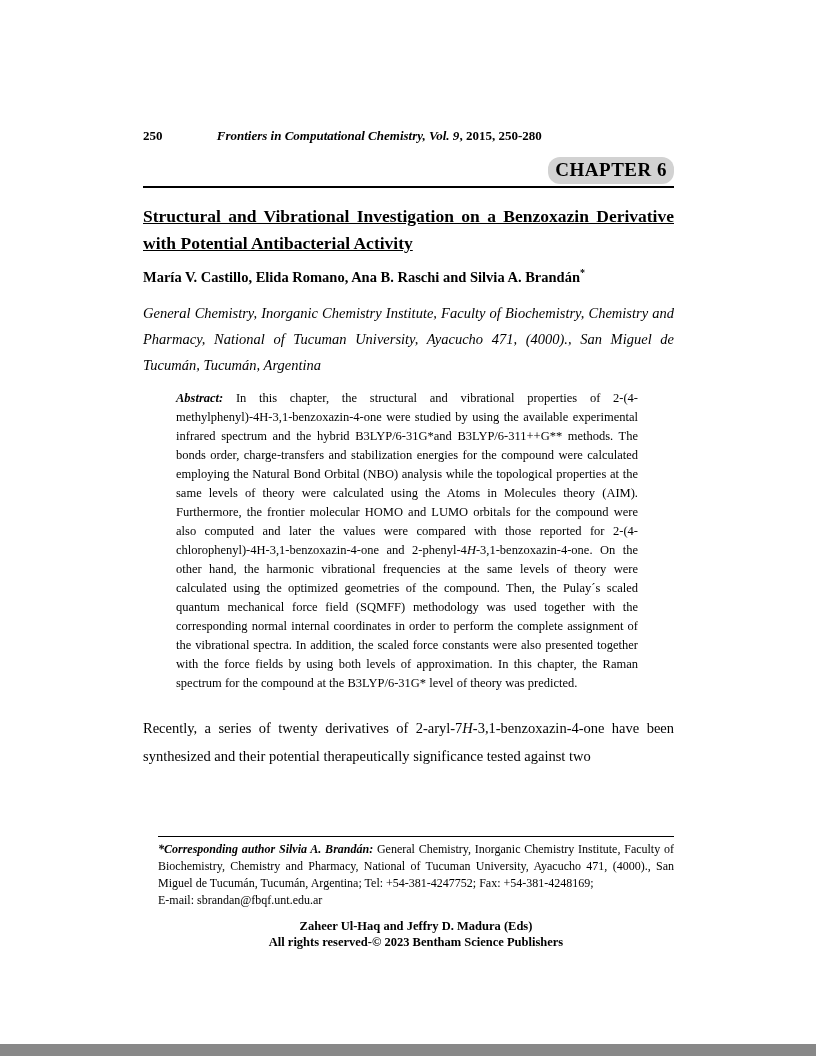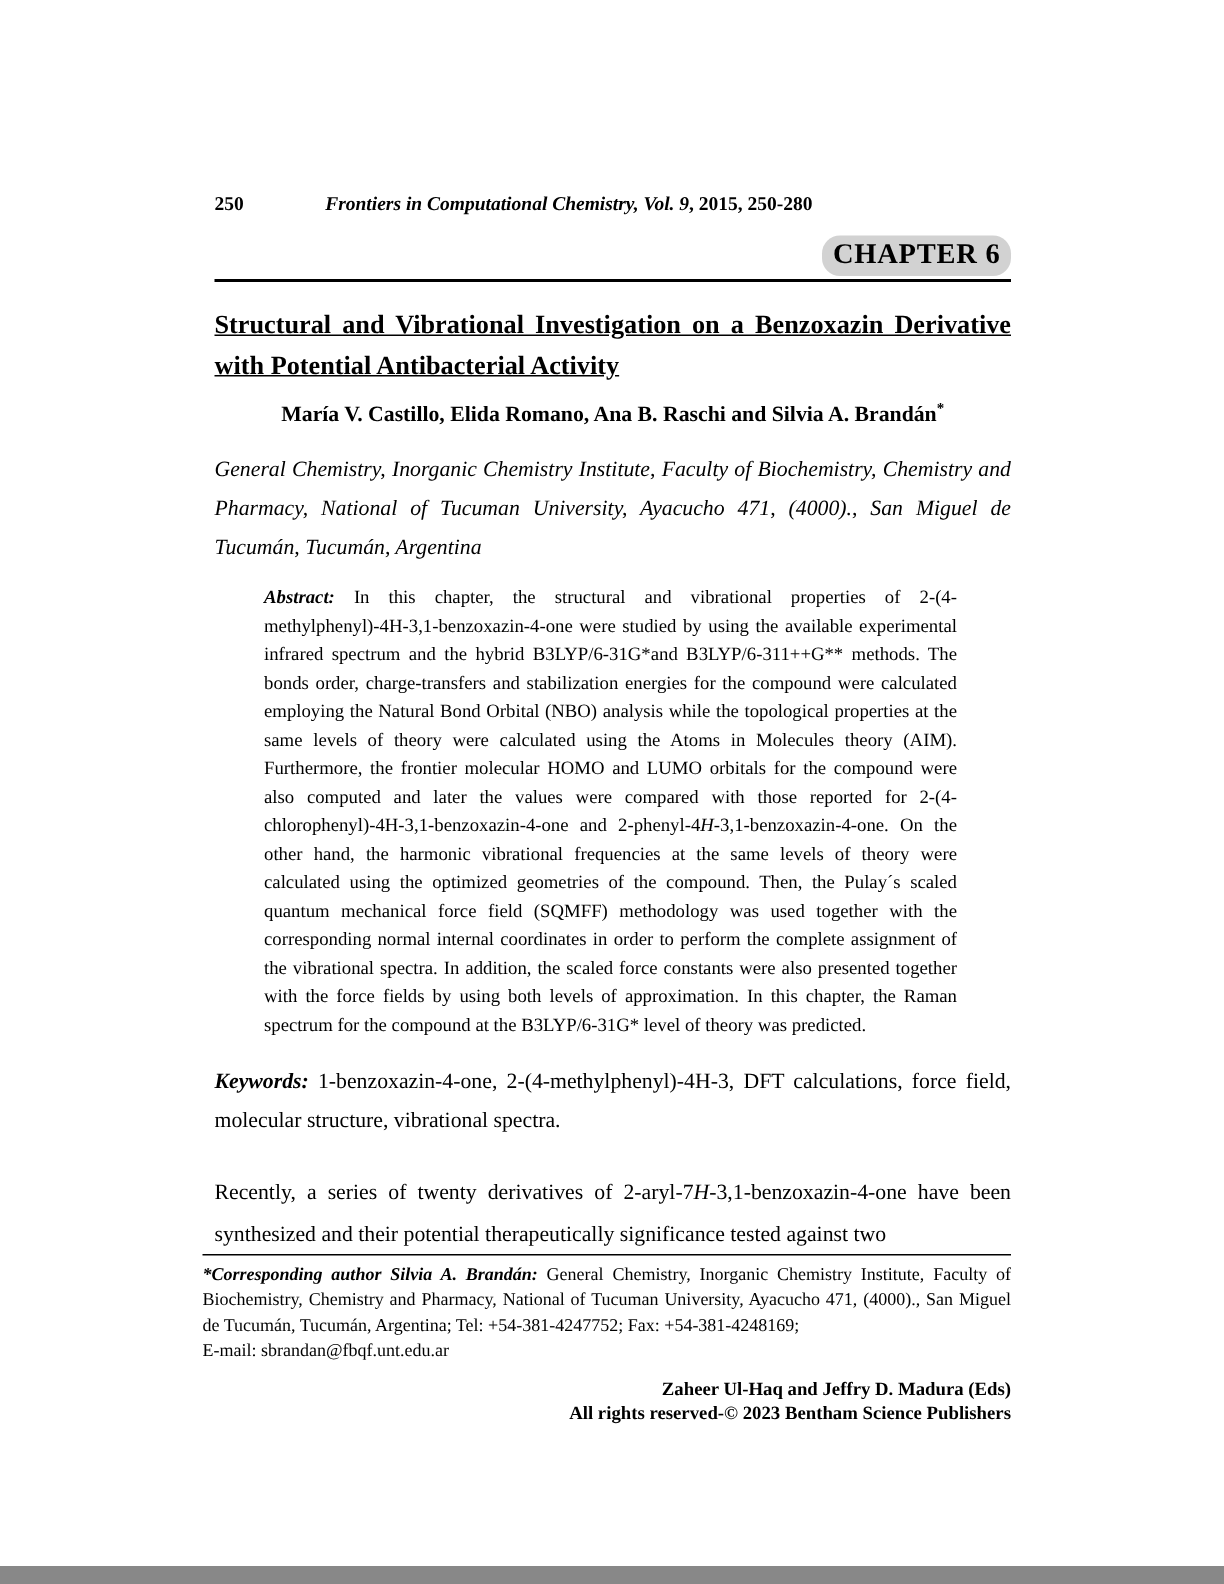--- a/index.html
+++ b/index.html
@@ -58,21 +58,20 @@
     font-weight: bold;
     line-height: 27px;
     text-align: justify;
     text-decoration: underline;
   }
   .authors {
     margin-top: 7px;
     font-size: 14.5px;
     font-weight: bold;
     line-height: 18px;
-    text-align: center;
   }
   .authors sup { font-size: 10px; }
   .affiliation {
     margin-top: 14px;
     font-size: 14.5px;
     font-style: italic;
     line-height: 26px;
     text-align: justify;
   }
   .abstract {
@@ -95,38 +94,38 @@
   }
   .body-para {
     margin-top: 21px;
     font-size: 14.5px;
     line-height: 28px;
     text-align: justify;
   }
 
   .bottom-block {
     position: absolute;
-    left: 135px;
+    left: 158px;
     right: 142px;
     top: 836px;
   }
   .foot-rule {
     border: none;
     border-top: 1px solid #000;
     margin: 0;
   }
   .footnote {
     margin-top: 4px;
     font-size: 12px;
     line-height: 17px;
     text-align: justify;
   }
   .editors-footer {
     margin-top: 9px;
-    text-align: right;
+    text-align: center;
     font-size: 12.5px;
     font-weight: bold;
     line-height: 16px;
   }
 </style>
 </head>
 <body>
 
 <div class="page">
   <div class="content">
@@ -142,21 +141,20 @@
     <hr class="head-rule">
 
     <div class="article-title">Structural and Vibrational Investigation on a Benzoxazin Derivative with Potential Antibacterial Activity</div>
 
     <div class="authors"><span>María V. Castillo, Elida Romano, Ana B. Raschi and Silvia A. Brandán</span><sup>*</sup></div>
 
     <div class="affiliation">General Chemistry, Inorganic Chemistry Institute, Faculty of Biochemistry, Chemistry and Pharmacy, National of Tucuman University, Ayacucho 471, (4000)., San Miguel de Tucumán, Tucumán, Argentina</div>
 
     <div class="abstract"><span class="bd">Abstract:</span><span><span> In this chapter, the structural and vibrational properties of 2-(4-methylphenyl)-4H-3,1-benzoxazin-4-one were studied by using the available experimental infrared spectrum and the hybrid B3LYP/6-31G*and B3LYP/6-311++G** methods. The bonds order, charge-transfers and stabilization energies for the compound were calculated employing the Natural Bond Orbital (NBO) analysis while the topological properties at the same levels of theory were calculated using the Atoms in Molecules theory (AIM). Furthermore, the frontier molecular HOMO and LUMO orbitals for the compound were also computed and later the values were compared with those reported for 2-(4-chlorophenyl)-4H-3,1-benzoxazin-4-one and 2-phenyl-4</span><span class="it">H</span><span>-3,1-benzoxazin-4-one. On the other hand, the harmonic vibrational frequencies at the same levels of theory were calculated using the optimized geometries of the compound. Then, the Pulay´s scaled quantum mechanical force field (SQMFF) methodology was used together with the corresponding normal internal coordinates in order to perform the complete assignment of the vibrational spectra. In addition, the scaled force constants were also presented together with the force fields by using both levels of approximation. In this chapter, the Raman spectrum for the compound at the B3LYP/6-31G* level of theory was predicted.</span></span></div>
 
-    <div class="keywords"><span class="bd">Keywords:</span><span> 1-benzoxazin-4-one, 2-(4-methylphenyl)-4H-3, DFT calculations, force field, molecular structure, vibrational spectra.</span></div>
 
 
     <div class="body-para"><span>Recently, a series of twenty derivatives of 2-aryl-7</span><span class="it">H</span><span>-3,1-benzoxazin-4-one have been synthesized and their potential therapeutically significance tested against two</span></div>
 
   </div>
 
   <div class="bottom-block">
     <hr class="foot-rule">
     <div class="footnote"><span class="bd">*Corresponding author Silvia A. Brandán:</span><span> General Chemistry, Inorganic Chemistry Institute, Faculty of Biochemistry, Chemistry and Pharmacy, National of Tucuman University, Ayacucho 471, (4000)., San Miguel de Tucumán, Tucumán, Argentina; Tel: +54-381-4247752; Fax: +54-381-4248169;</span><br><span>E-mail: sbrandan@fbqf.unt.edu.ar</span></div>
     <div class="editors-footer">

